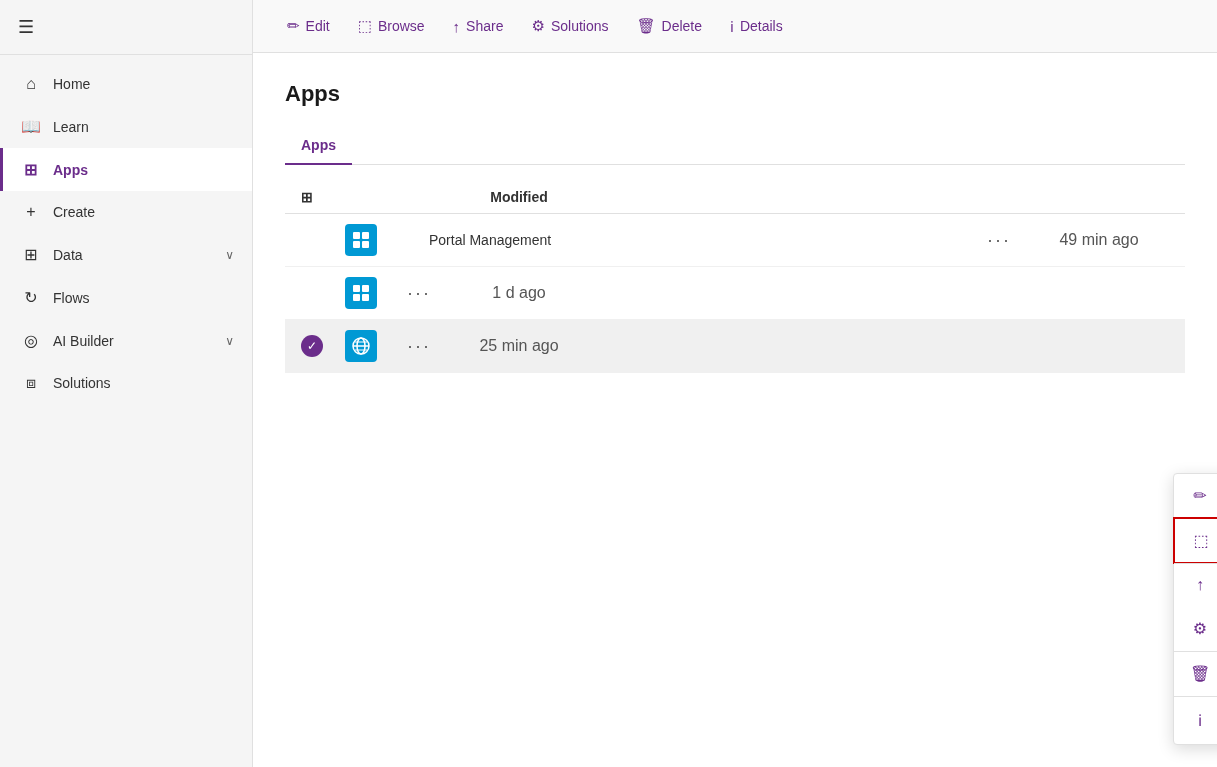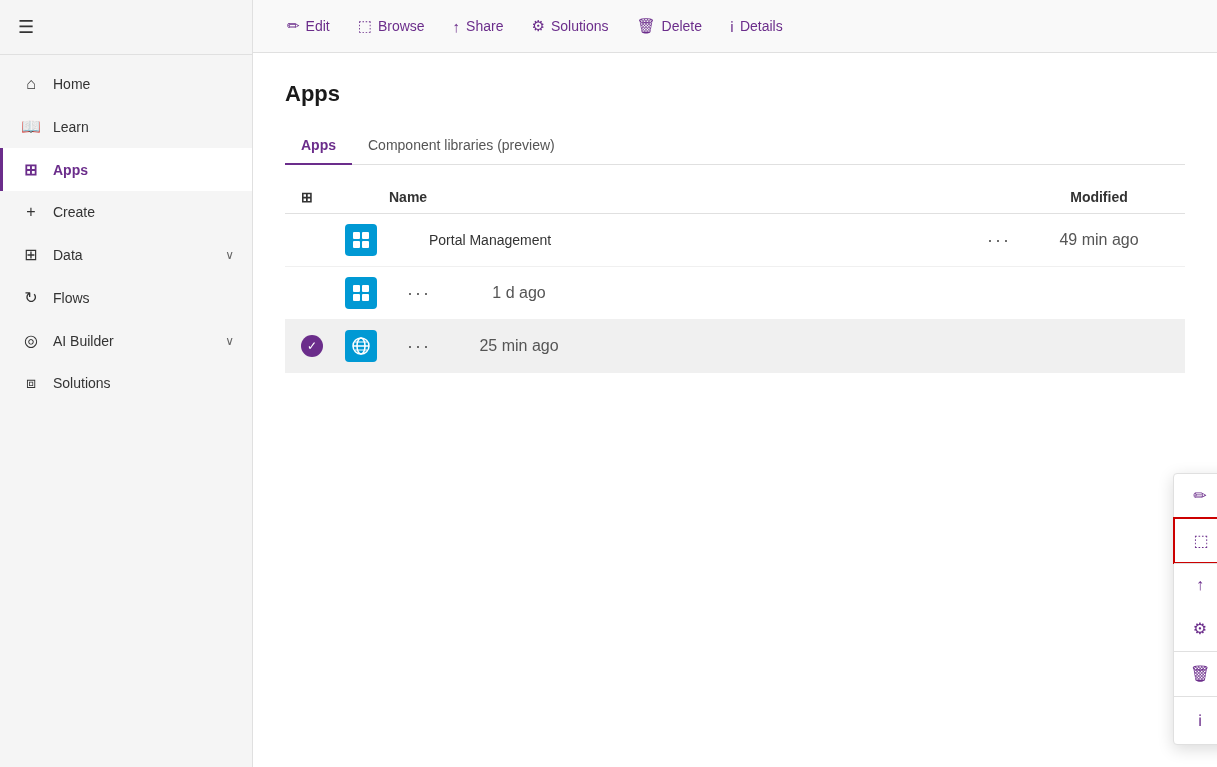--- a/index.html
+++ b/index.html
@@ -247,33 +247,29 @@
     </button>
   </div>
 
   <div class="content">
     <h1 class="page-title">Apps</h1>
 
     <div class="tabs">
       <div class="tab active">
         <span>Apps</span>
       </div>
-      <div class="tab">
-        <span>Component libraries (preview)</span>
-      </div>
     </div>
 
     <div class="table-area">
 
       <div class="table-header">
         <div class="col-check">
           <span>⊞</span>
         </div>
         <div class="col-icon"></div>
-        <div class="col-name">Name</div>
         <div class="col-dots"></div>
         <div class="col-modified">Modified</div>
       </div>
 
       <div class="table-row">
         <div class="col-check"></div>
         <div class="col-icon">
           <div class="app-icon">
             <svg width="20" height="20" viewBox="0 0 20 20" fill="white">
                 <rect x="2" y="2" width="7" height="7" rx="1"></rect>

